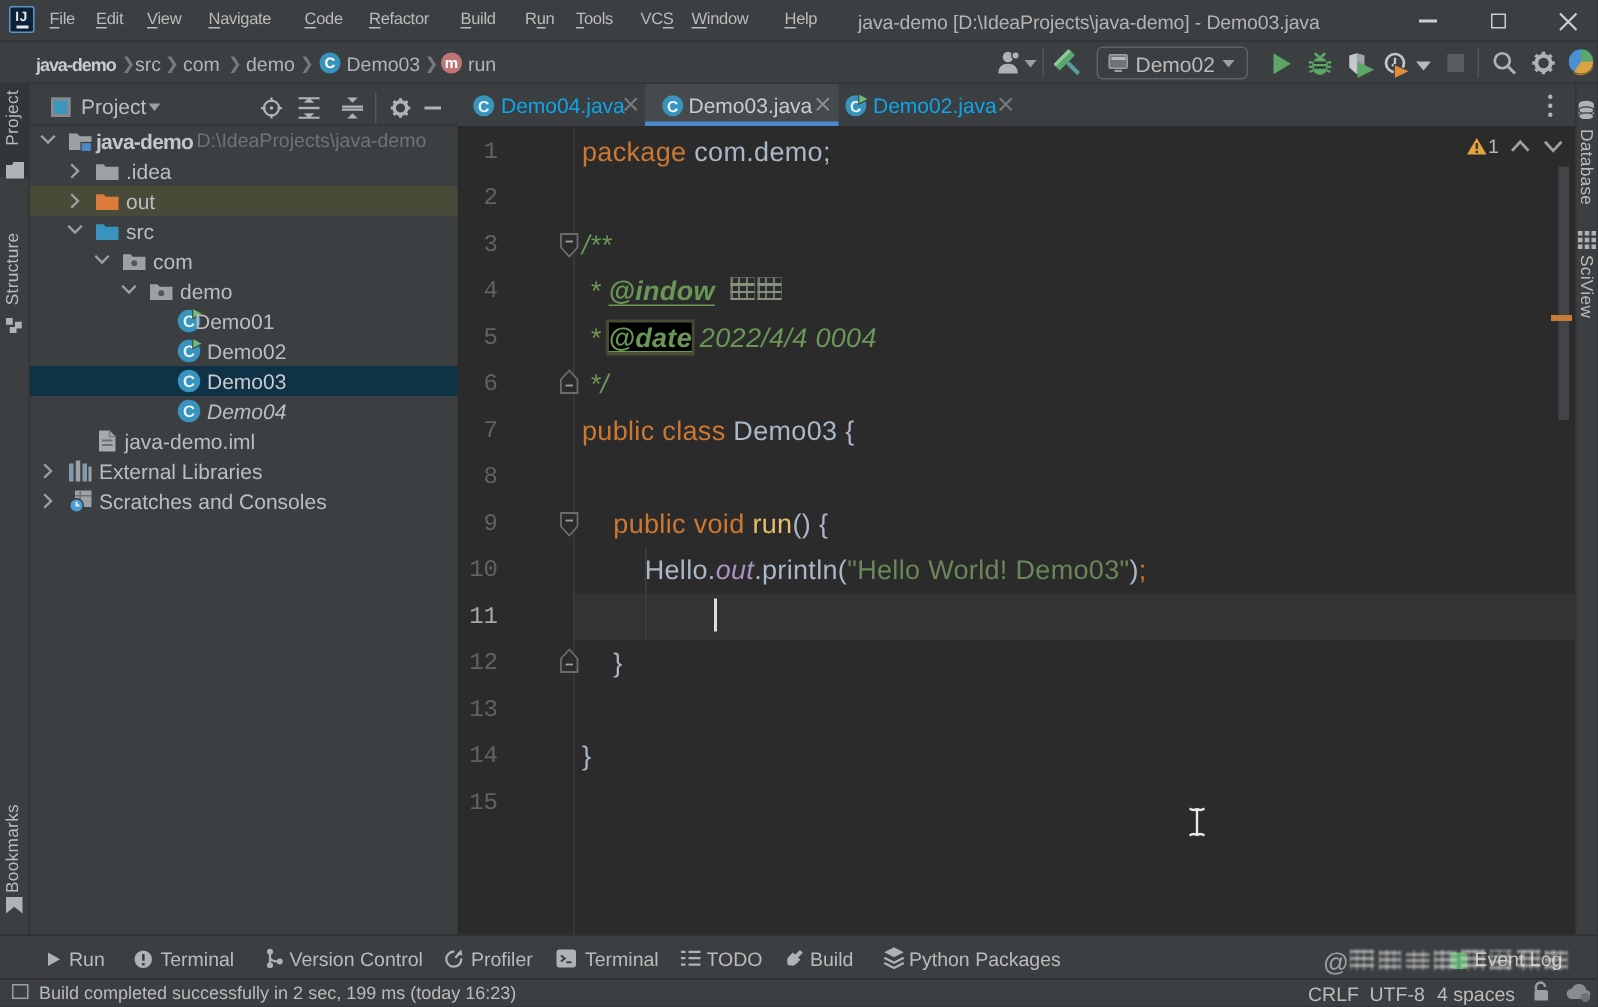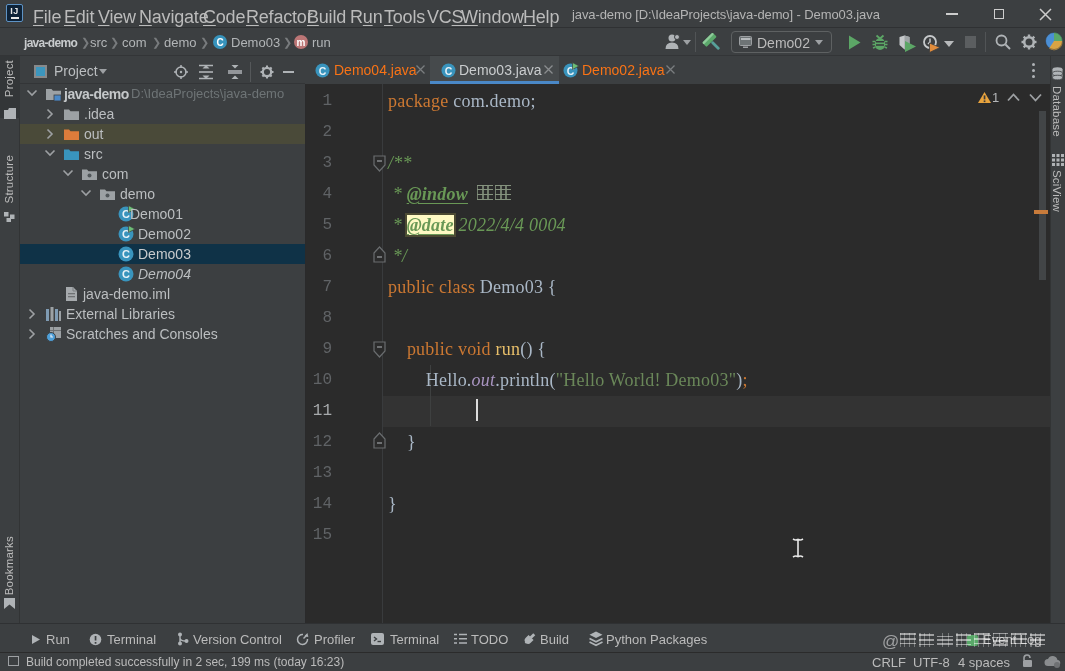--- a/index.html
+++ b/index.html
@@ -10,42 +10,42 @@
 #navbar{left:0;top:28px;width:1065px;height:28px;background:#3C3F41;border-bottom:1px solid #333537;}
 #leftstrip{left:0;top:56px;width:20px;height:567px;background:#3C3F41;border-right:1px solid #323435;}
 #projpanel{left:20px;top:56px;width:285px;height:567px;background:#3C3F41;}
 #projheader{left:20px;top:56px;width:285px;height:28px;background:#3C3F41;border-bottom:1px solid #333537;}
 #editor{left:305px;top:56px;width:745px;height:567px;background:#2B2B2B;border-left:1px solid #2A2A2B;}
 #tabrow{left:305px;top:56px;width:745px;height:28px;background:#3C3F41;}
 #rightstrip{left:1050px;top:56px;width:15px;height:567px;background:#3C3F41;border-left:1px solid #323435;}
 #bottombar{left:0;top:623px;width:1065px;height:29px;background:#3C3F41;border-top:1px solid #2F3133;}
 #statusbar{left:0;top:652px;width:1065px;height:19px;background:#3C3F41;border-top:1px solid #2B2B2B;}
 
-.menu{font-size:18px;color:#BBBBBB;top:7px;letter-spacing:-0.2px;}
+.menu{font-size:11px;color:#BBBBBB;top:7px;letter-spacing:-0.2px;}
 .menu u{text-decoration-thickness:1px;text-underline-offset:2px;}
 #title{font-size:13px;color:#B4B4B4;top:7px;left:572px;letter-spacing:-0.1px;}
 
 .bc{font-size:13px;color:#B2B5B7;top:35px;}
 .bcsep{color:#787B7D;font-size:11px;top:36px;}
 
 .trow{position:absolute;height:20px;line-height:20px;font-size:14px;color:#BBBEC0;}
 .tsel{left:20px;width:285px;background:#0F3247;}
 .tout{left:20px;width:285px;background:#4A4A39;}
 
-.cl{position:absolute;font-family:Liberation Serif, serif;font-size:18px;line-height:31px;height:31px;white-space:pre;letter-spacing:0.22px;}
+.cl{position:absolute;font-family:Liberation Sans, sans-serif;font-size:18px;line-height:31px;height:31px;white-space:pre;letter-spacing:0.22px;}
 .ln{position:absolute;font-family:"Liberation Mono",monospace;font-size:16px;line-height:31px;height:31px;color:#606366;width:40px;text-align:right;}
 .kw{color:#CC7832;}
 .str{color:#6A8759;}
 .cmt{color:#699856;font-style:italic;}
 .tag{color:#699856;font-style:italic;font-weight:bold;text-decoration:underline;text-underline-offset:3px;}
 .fld{color:#A894C0;font-style:italic;}
 .mth{color:#E8BF6A;}
 .pln{color:#A9B7C6;}
 
-.tab{position:absolute;top:56px;height:28px;line-height:28px;font-size:14px;color:#f97316;}
+.tab{position:absolute;top:56px;height:28px;line-height:28px;font-size:14px;color:#0ea5e9;}
 
 .wmc{display:inline-block;width:17.5px;height:17px;margin:0 1px 0 0;filter:blur(0.7px);padding:1px 1px 2px;background-clip:content-box;background-image:
  repeating-linear-gradient(0deg,rgba(255,255,255,.5) 0 1.7px,transparent 1.7px 4.6px),
  repeating-linear-gradient(90deg,rgba(255,255,255,.30) 0 1.5px,transparent 1.5px 4.9px);}
 .wmc:nth-child(2n){background-position:2px 1px,1px 2px;}
 .wmc:nth-child(3n){background-image:repeating-linear-gradient(0deg,rgba(255,255,255,.48) 0 1.7px,transparent 1.7px 3.9px),repeating-linear-gradient(90deg,rgba(255,255,255,.3) 0 1.5px,transparent 1.5px 6px);}
 
 .ccj{display:inline-block;width:16px;height:15px;margin-right:2px;filter:blur(0.4px);background-image:
  repeating-linear-gradient(0deg,#85937E 0 1.5px,transparent 1.5px 4.8px),
  repeating-linear-gradient(90deg,rgba(133,147,126,.8) 0 1.4px,transparent 1.4px 5.2px);}
@@ -403,21 +403,21 @@
     <path d="M4,6 L9,6" stroke="#9DA0A3" stroke-width="1.2"></path>
   </svg>
 <svg class="abs" style="left:373px;top:432px;" width="13" height="17">
     <path d="M1,7 L6.5,1 L12,7 L12,16 L1,16 Z" fill="#2B2B2B" stroke="#6A6D6F" stroke-width="1.2"></path>
     <path d="M4,11 L9,11" stroke="#9DA0A3" stroke-width="1.2"></path>
   </svg>
 
 <div class="abs cl" style="left:388px;top:85.5px;"><span class="kw">package</span><span class="pln"> com.demo</span><span class="pln">;</span></div>
 <div class="abs cl" style="left:388px;top:147.5px;"><span class="cmt">/**</span></div>
 <div class="abs cl" style="left:388px;top:178.5px;"><span class="cmt"> * </span><span class="tag">@indow</span><span class="cmt">  </span><span class="ccj"></span><span class="ccj"></span></div>
-<div class="abs cl" style="left:388px;top:209.5px;"><span class="cmt"> * </span><span class="tag" style="background:#fef9c3;box-shadow:0 0 0 2px #4C4A33;">@date</span><span class="cmt"> 2022/4/4 0004</span></div>
+<div class="abs cl" style="left:388px;top:209.5px;"><span class="cmt"> * </span><span class="tag" style="background:#000000;box-shadow:0 0 0 2px #4C4A33;">@date</span><span class="cmt"> 2022/4/4 0004</span></div>
 <div class="abs cl" style="left:388px;top:240.5px;"><span class="cmt"> */</span></div>
 <div class="abs cl" style="left:388px;top:271.5px;"><span class="kw">public class </span><span class="pln">Demo03 {</span></div>
 <div class="abs cl" style="left:388px;top:333.5px;"><span class="pln">    </span><span class="kw">public void </span><span class="mth">run</span><span class="pln">() {</span></div>
 <div class="abs cl" style="left:388px;top:364.5px;"><span class="pln">        Hello.</span><span class="fld">out</span><span class="pln">.println(</span><span class="str">"Hello World! Demo03"</span><span class="pln">)</span><span class="kw">;</span></div>
 <div class="abs cl" style="left:388px;top:426.5px;"><span class="pln">    }</span></div>
 <div class="abs cl" style="left:388px;top:488.5px;"><span class="pln">}</span></div>
 
 <div class="abs" style="left:476px;top:399px;width:1.8px;height:22px;background:#DDDDDD;"></div>
 
 <div class="abs" style="left:1039px;top:111px;width:7px;height:169px;background:#424547;"></div>

